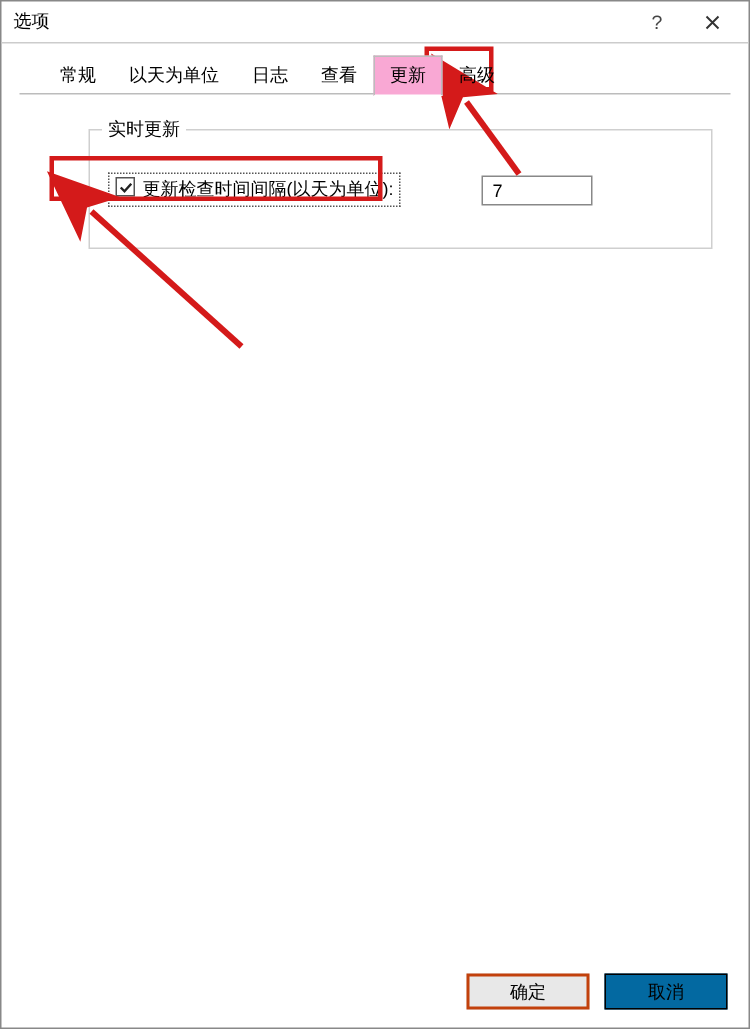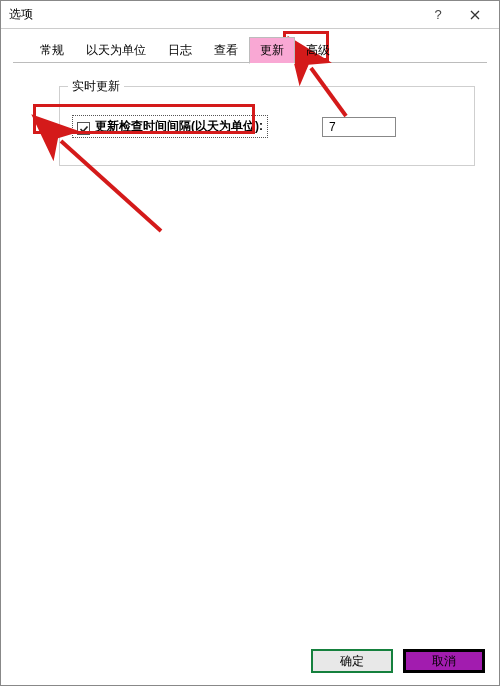--- a/index.html
+++ b/index.html
@@ -80,24 +80,23 @@
     padding: 0 4px;
     font-size: 12px;
   }
   .row {
     position: absolute;
     top: 28px; left: 12px; right: 12px;
     display: flex;
     align-items: center;
   }
   .checkbox-wrap {
-    display: flex; align-items: flex-end;
+    display: flex; align-items: flex-start;
     padding: 2px 4px;
     border: 1px dotted transparent;
-    font-weight: bold;
   }
   .checkbox-wrap.focus { border-color: #555; }
   .checkbox {
     width: 13px; height: 13px;
     border: 1px solid #555;
     margin-right: 5px;
     display: flex; align-items: center; justify-content: center;
     background: #fff;
   }
   .checkbox svg { width: 10px; height: 10px; }
@@ -109,27 +108,27 @@
     font-size: 12px;
     font-family: inherit;
   }
   .button-row {
     position: absolute;
     right: 14px; bottom: 12px;
     display: flex; gap: 10px;
   }
   .btn {
     min-width: 82px; height: 24px;
-    border: 3px solid #000000;
-    background: #a21caf;
+    border: 1px solid #000000;
+    background: #0369a1;
     font-size: 12px;
     display: flex; align-items: center; justify-content: center;
     font-family: inherit;
   }
-  .btn.primary { border: 2px solid #15803d; background:#e8e8e8; }
+  .btn.primary { border: 2px solid #c2410c; background:#e8e8e8; }
 
   
   .hl {
     position: absolute;
     border: 3px solid #d41a1a;
     pointer-events: none;
   }
   .hl-tab { left: 282px; top: 30px; width: 46px; height: 30px; }
   .hl-check { left: 32px; top: 103px; width: 222px; height: 30px; }
 

